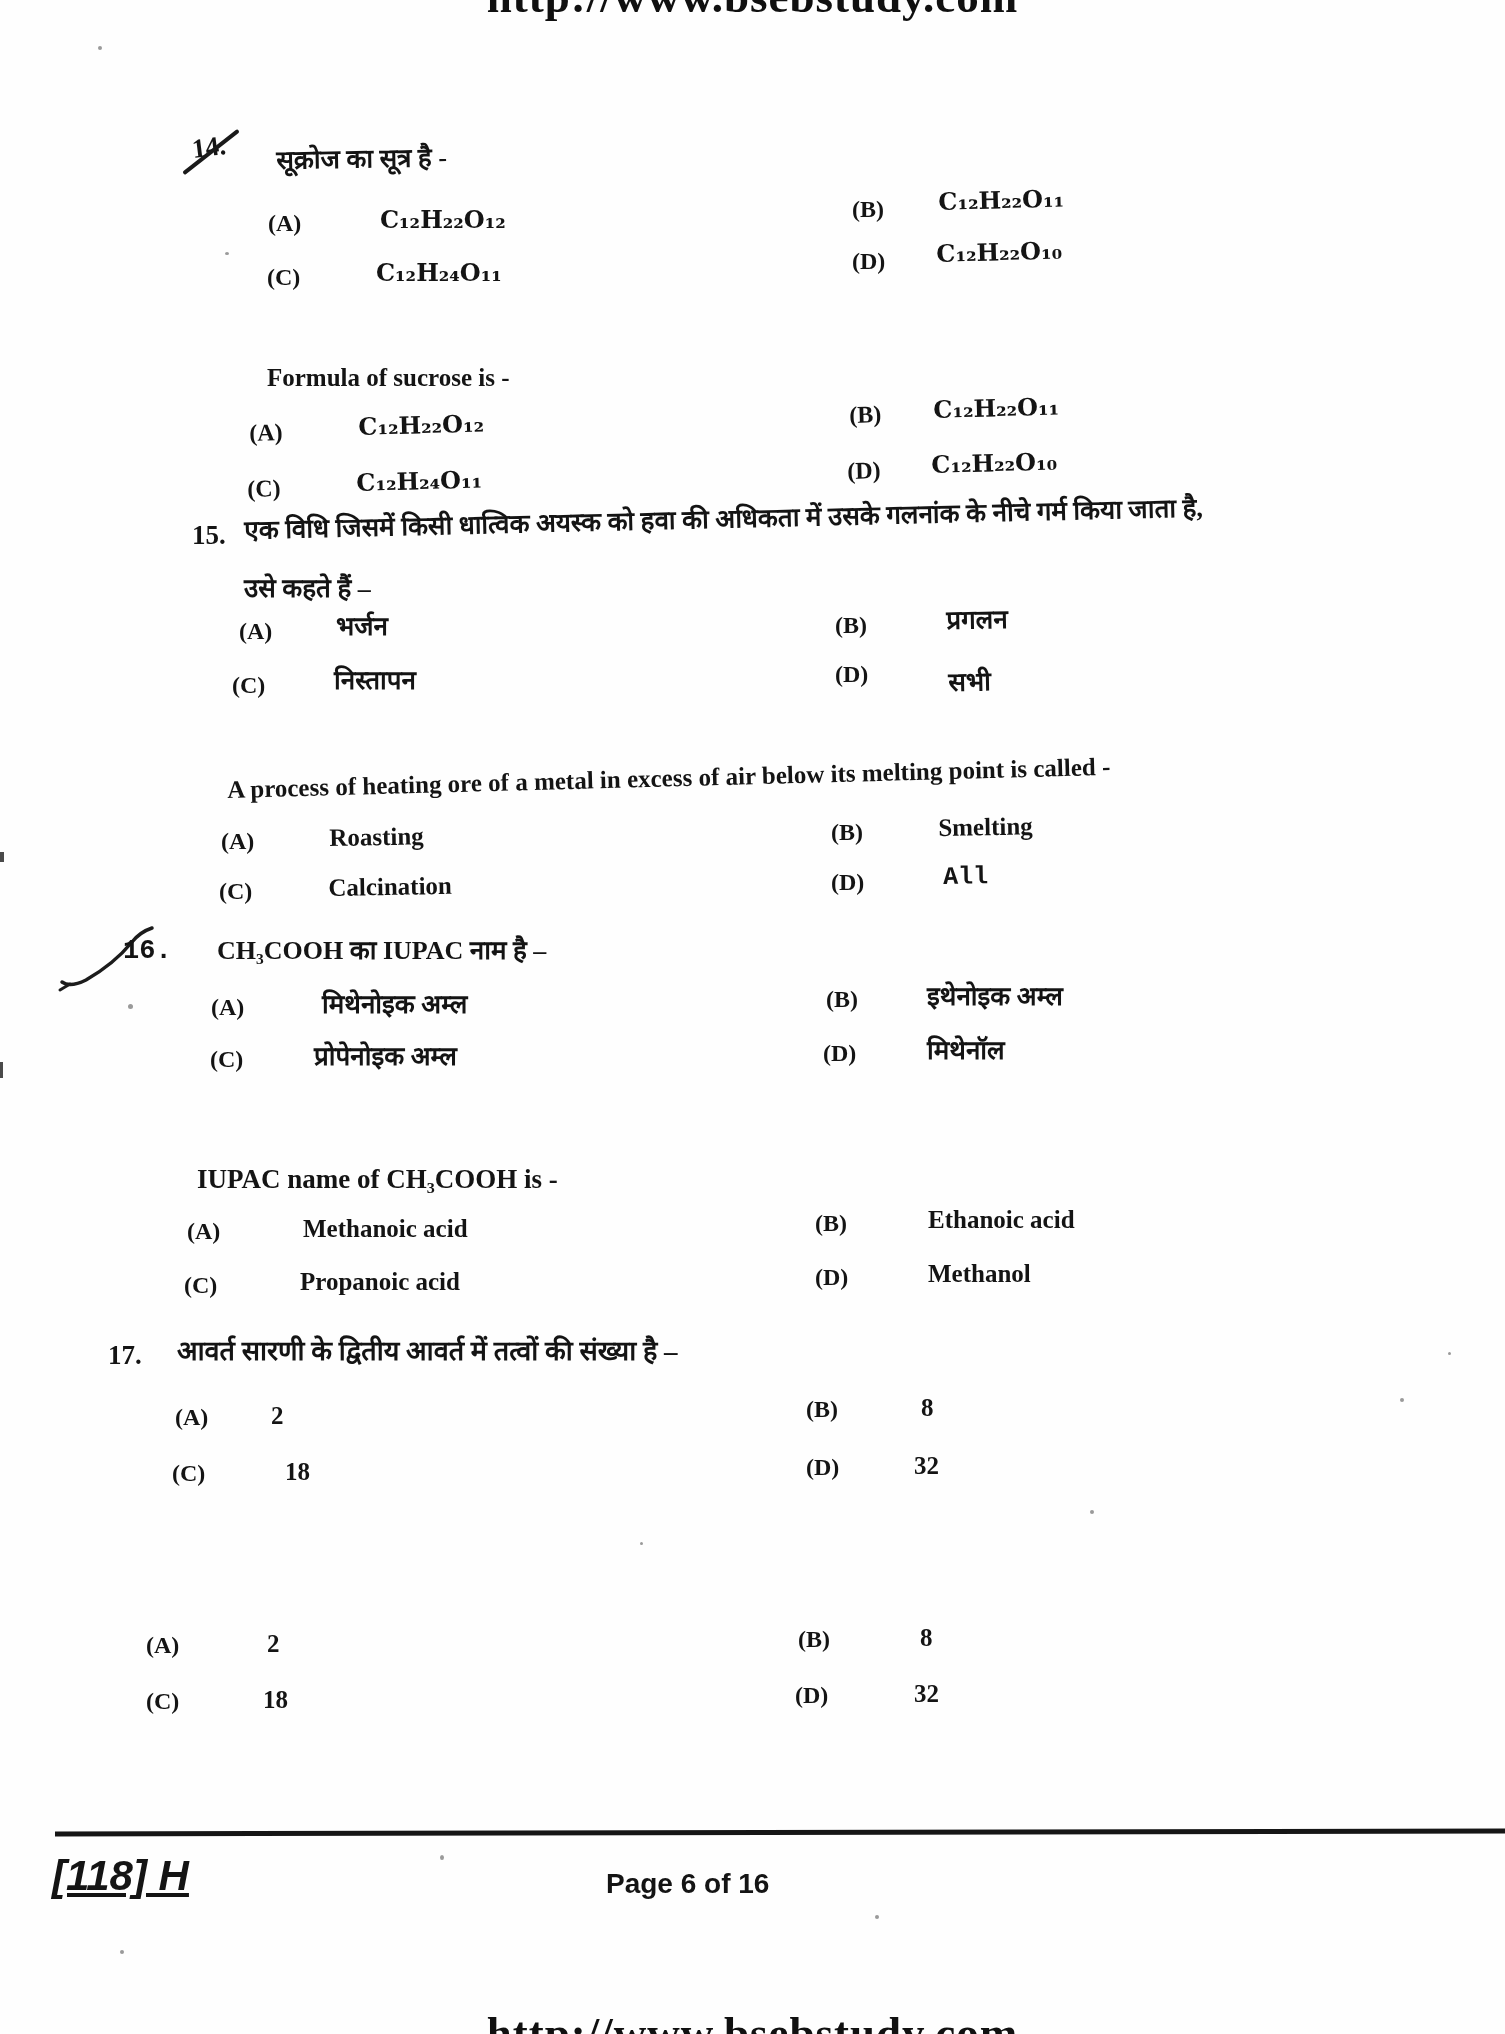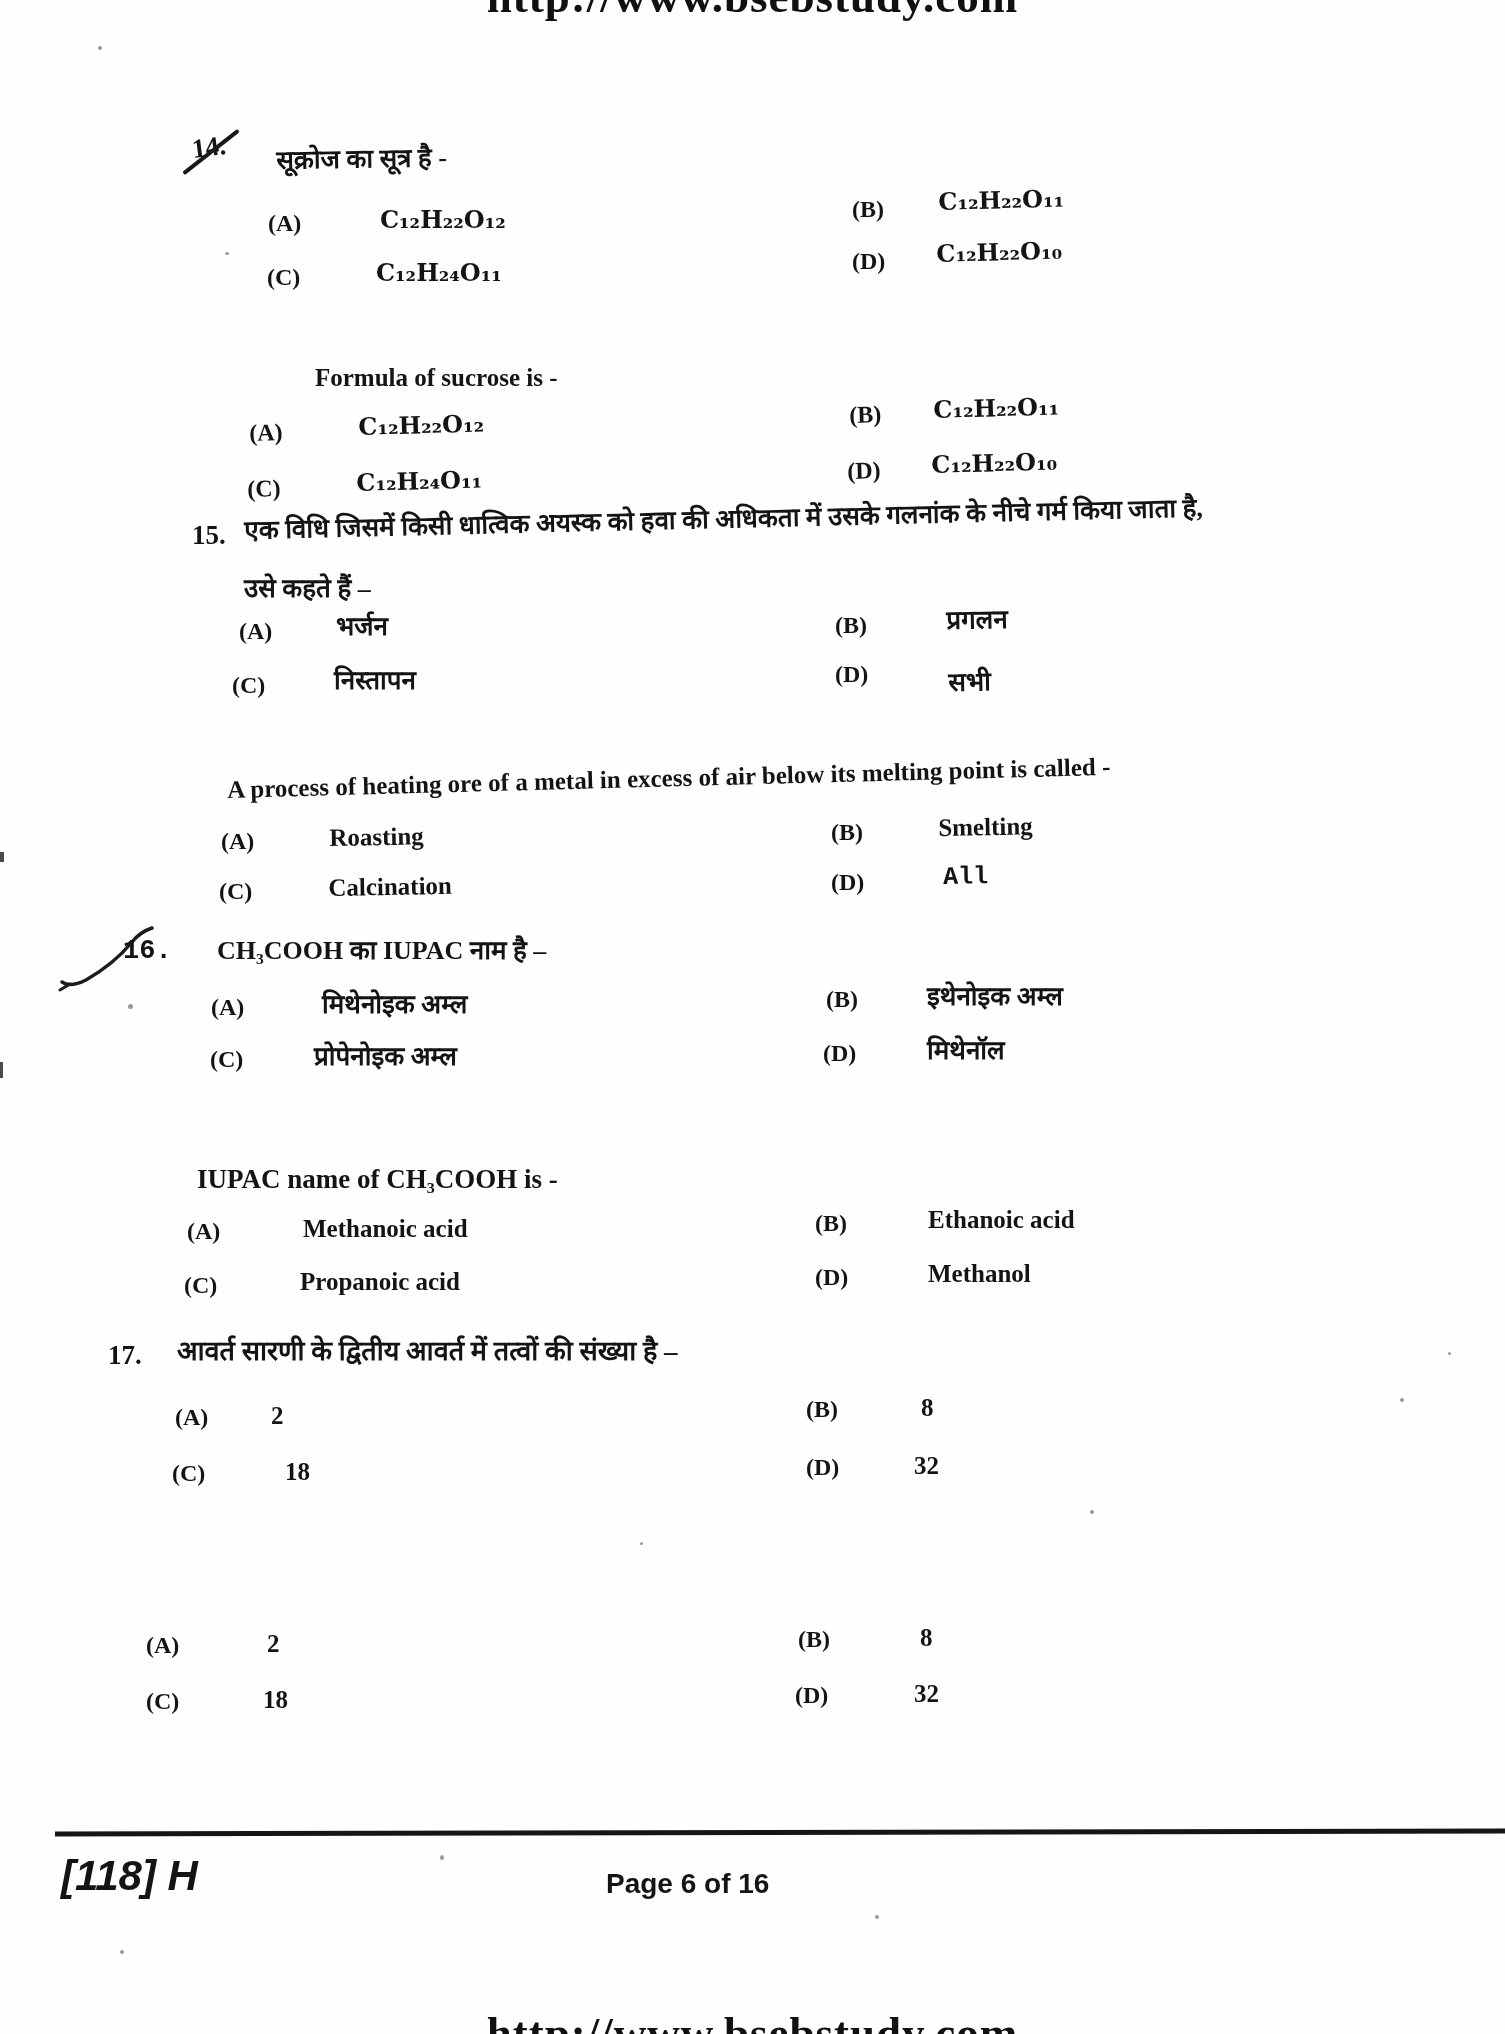--- a/index.html
+++ b/index.html
@@ -43,21 +43,21 @@
 
   <span class="t lbl" style="left:268px;top:210px;">(A)</span>
   <span class="t frm" style="left:380px;top:206px;">C₁₂H₂₂O₁₂</span>
   <span class="t lbl" style="left:852px;top:196px;">(B)</span>
   <span class="t frm r15" style="left:938px;top:188px;">C₁₂H₂₂O₁₁</span>
   <span class="t lbl" style="left:267px;top:264px;">(C)</span>
   <span class="t frm" style="left:376px;top:259px;">C₁₂H₂₄O₁₁</span>
   <span class="t lbl" style="left:852px;top:248px;">(D)</span>
   <span class="t frm r15" style="left:936px;top:240px;">C₁₂H₂₂O₁₀</span>
 
-  <div class="t en" style="left:267px;top:364px;margin-left:48px;">Formula of sucrose is -</div>
+  <div class="t en" style="left:267px;top:364px;">Formula of sucrose is -</div>
 
   <span class="t lbl r15" style="left:249px;top:420px;">(A)</span>
   <span class="t frm r15" style="left:358px;top:413px;">C₁₂H₂₂O₁₂</span>
   <span class="t lbl r15" style="left:849px;top:402px;">(B)</span>
   <span class="t frm r15" style="left:933px;top:396px;">C₁₂H₂₂O₁₁</span>
   <span class="t lbl r15" style="left:247px;top:476px;">(C)</span>
   <span class="t frm r15" style="left:356px;top:469px;">C₁₂H₂₄O₁₁</span>
   <span class="t lbl r15" style="left:847px;top:458px;">(D)</span>
   <span class="t frm r15" style="left:931px;top:451px;">C₁₂H₂₂O₁₀</span>
 
@@ -129,21 +129,21 @@
   <span class="t lbl" style="left:146px;top:1632px;">(A)</span>
   <span class="t en" style="left:267px;top:1630px;">2</span>
   <span class="t lbl" style="left:798px;top:1626px;">(B)</span>
   <span class="t en" style="left:920px;top:1624px;">8</span>
   <span class="t lbl" style="left:146px;top:1688px;">(C)</span>
   <span class="t en" style="left:263px;top:1686px;">18</span>
   <span class="t lbl" style="left:795px;top:1682px;">(D)</span>
   <span class="t en" style="left:914px;top:1680px;">32</span>
 
   <div class="rule" style="left:55px;top:1830px;width:1450px;height:5px;transform:rotate(-0.12deg);"></div>
-  <div class="t footer-code" style="left:61px;top:1852px;">[118] H</div>
+  <div class="t footer-code" style="left:52px;top:1852px;text-decoration:underline;">[118] H</div>
   <div class="t footer-page" style="left:606px;top:1868px;">Page 6 of 16</div>
 
   <div class="edge" style="left:0;top:1062px;width:3px;height:16px;"></div>
   <div class="edge" style="left:0;top:852px;width:4px;height:10px;"></div>
   <div class="sp" style="left:98px;top:46px;width:4px;height:4px;"></div>
   <div class="sp" style="left:225px;top:252px;width:4px;height:3px;"></div>
   <div class="sp" style="left:1400px;top:1398px;width:4px;height:4px;"></div>
   <div class="sp" style="left:1448px;top:1352px;width:3px;height:3px;"></div>
   <div class="sp" style="left:640px;top:1542px;width:3px;height:3px;"></div>
   <div class="sp" style="left:1090px;top:1510px;width:4px;height:4px;"></div>

